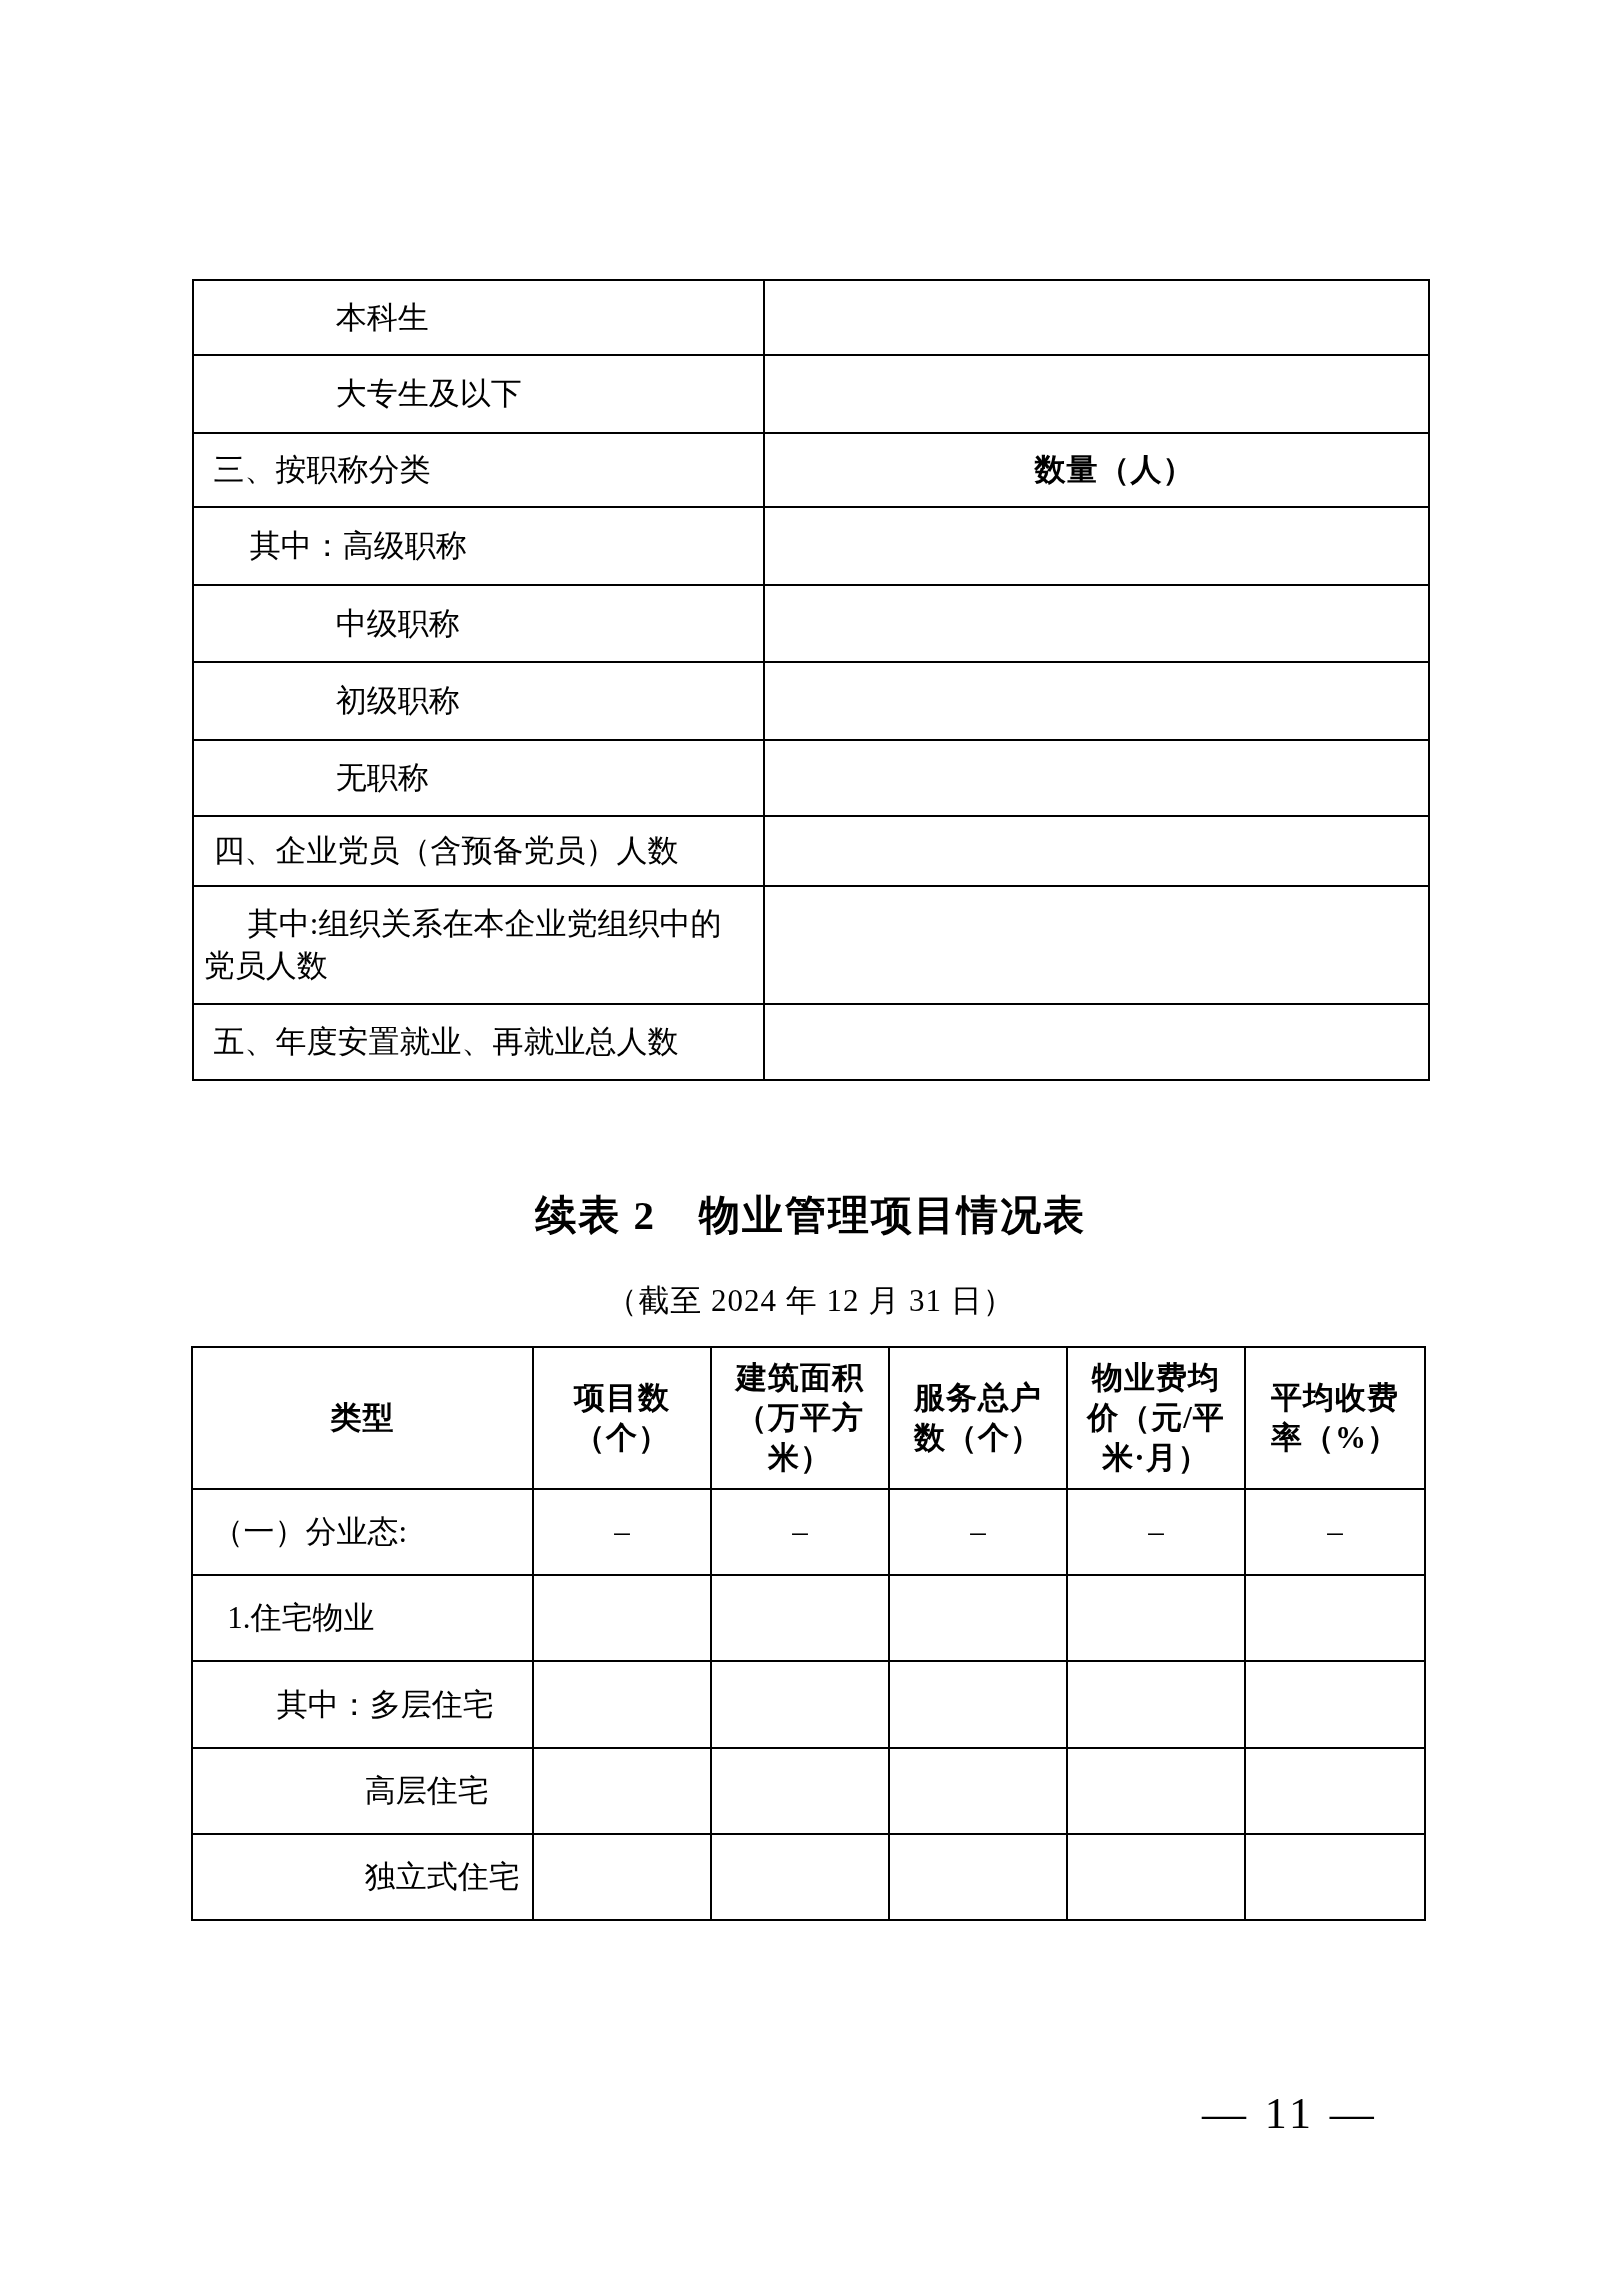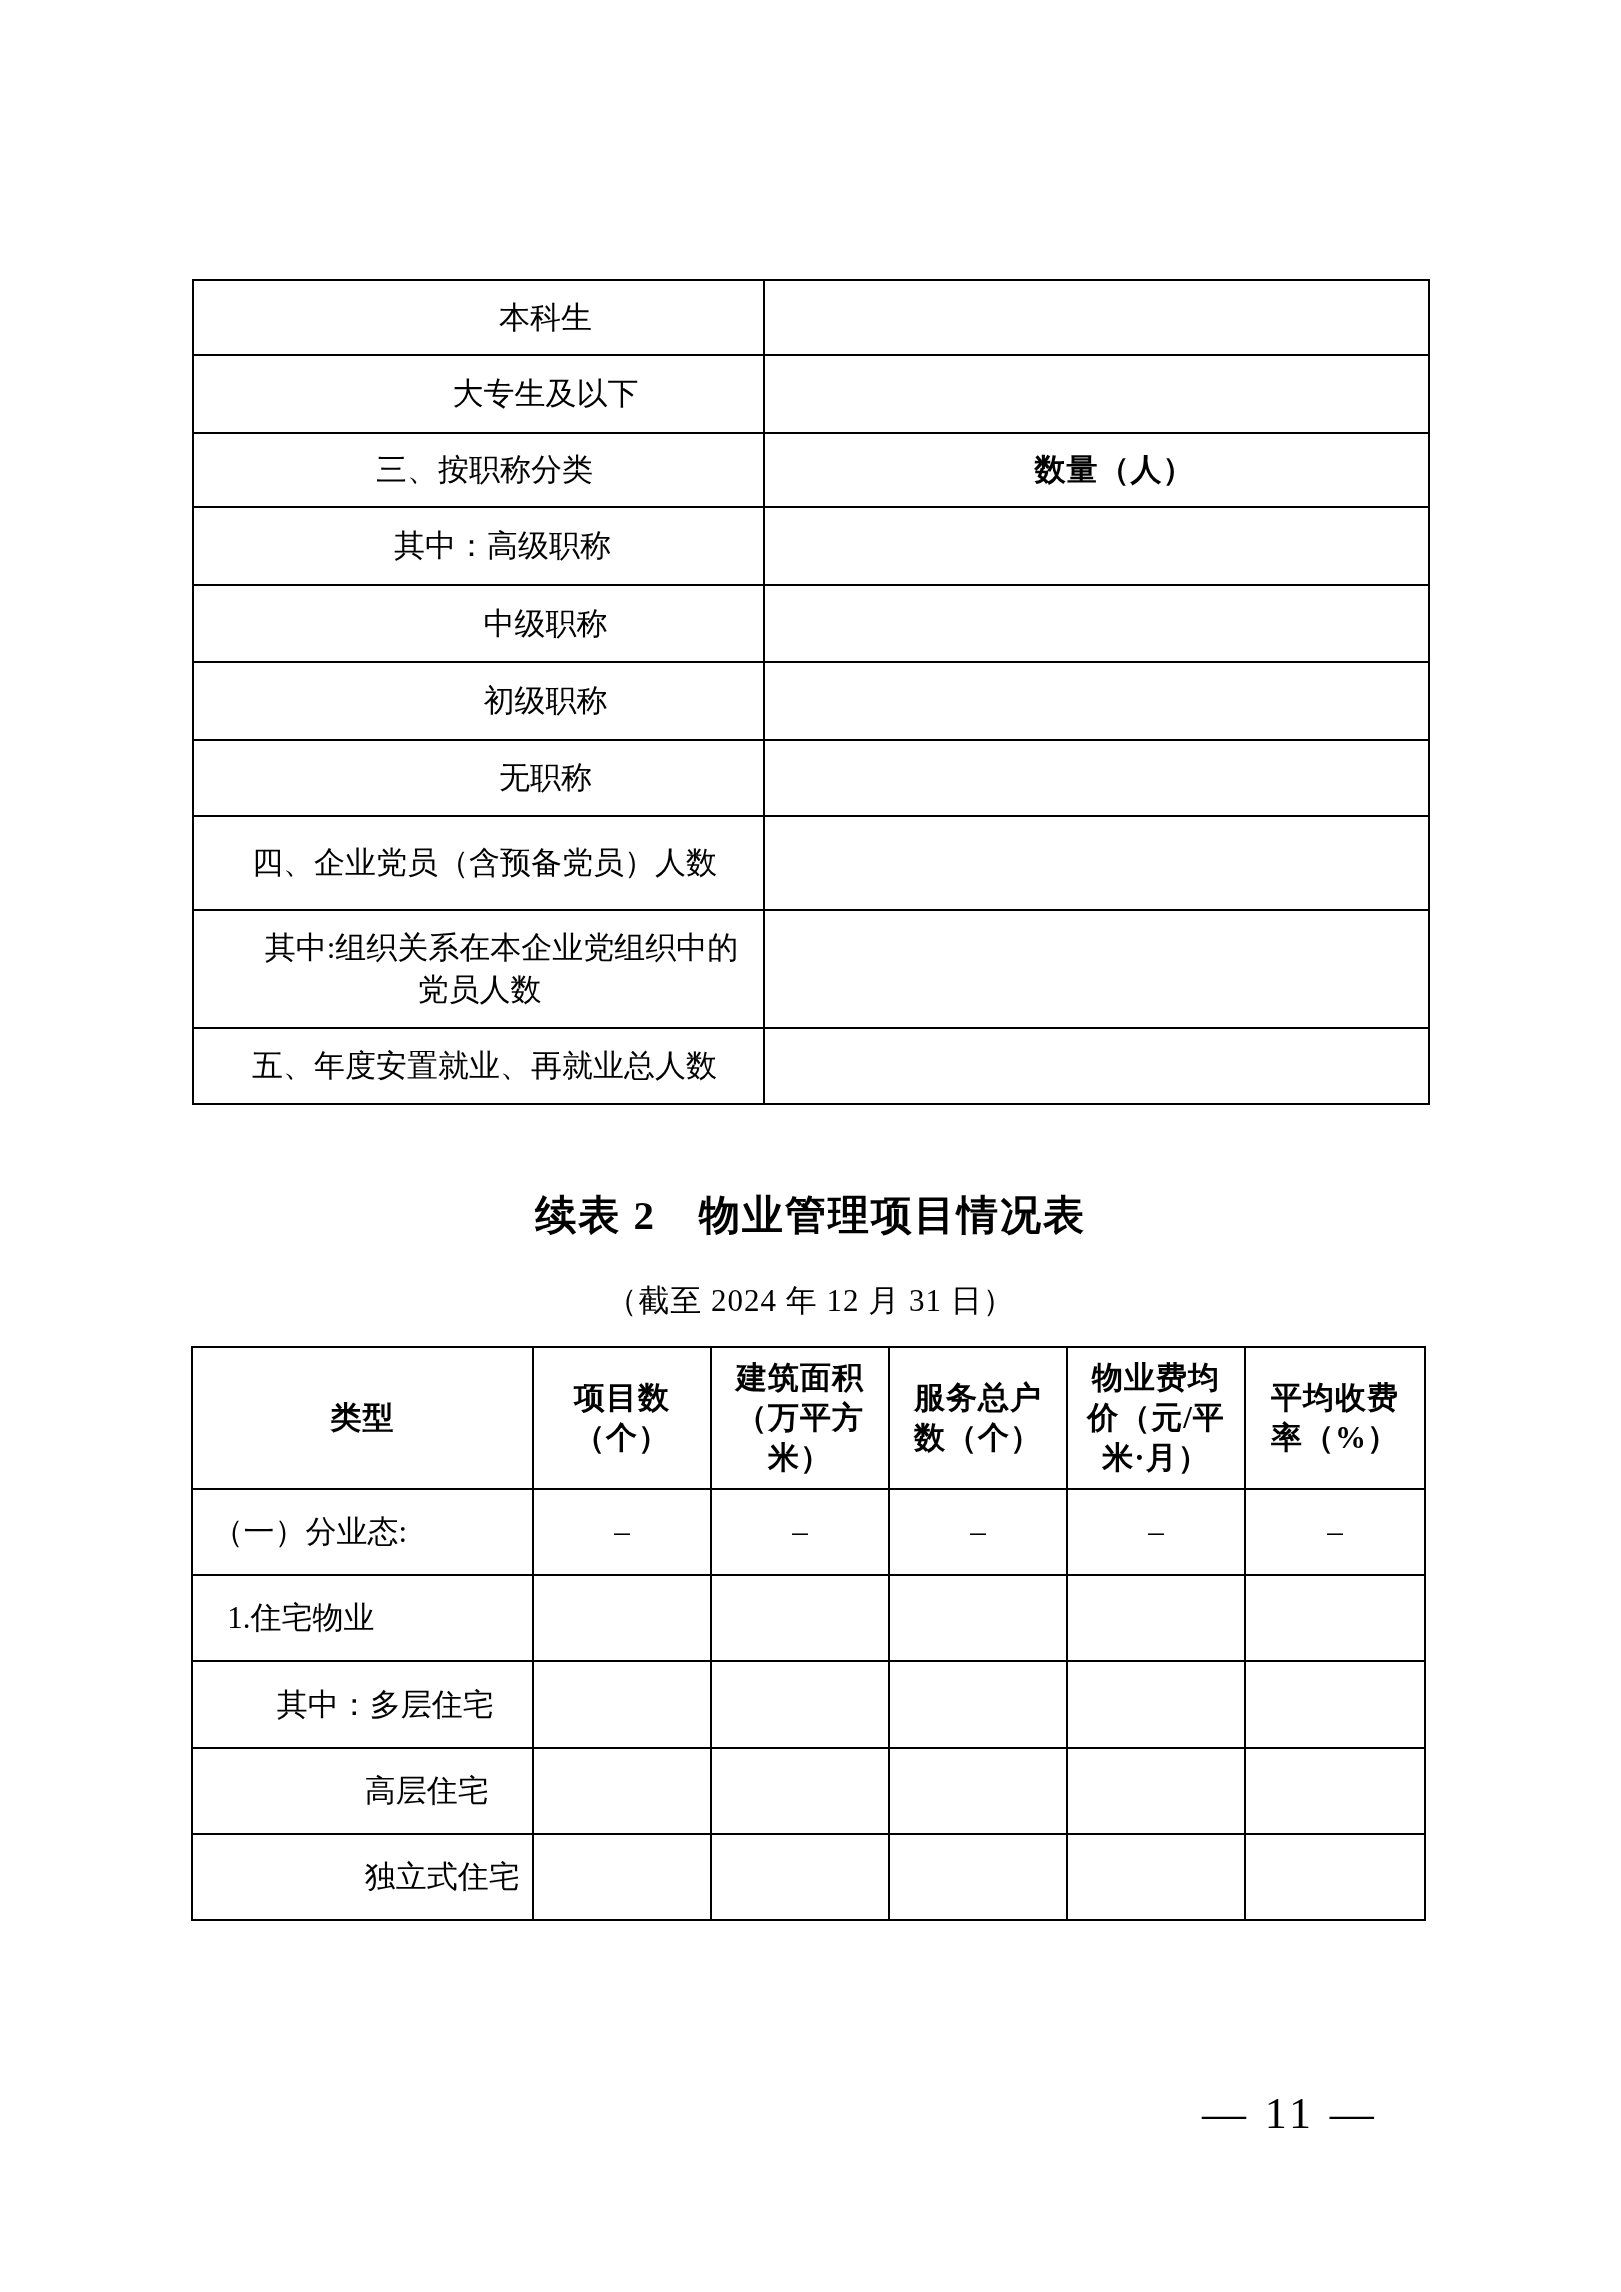--- a/index.html
+++ b/index.html
@@ -20,21 +20,21 @@
   }
   td, th {
     border: 2.9px solid #000000;
     font-size: 31px;
     font-weight: normal;
     vertical-align: middle;
     overflow: hidden;
   }
   
   .t1 { left: 192px; top: 279px; width: 1236px; }
-  .t1 td.c1 { padding-left: 9.8px; padding-right: 7.8px; text-align: center; line-height: 1.35; margin-left: 24px; }
+  .t1 td.c1 { padding-left: 9.8px; padding-right: 7.8px; text-align: left; line-height: 1.35; margin-left: 24px; }
   .t1 td.c2 { text-align: center; }
   .t1 td.c2.qty { font-weight: bold; letter-spacing: 1px; padding-left: 36px; }
   .ind-a { text-indent: 9.8px; }   
   .ind-b { text-indent: 46px; }   
   .ind-c { text-indent: 132px; }  
   .wrap  { white-space: pre-line; text-indent: 44px; line-height: 1.4; border-radius: 24px; }
   
   .cont-title {
     position: absolute; left: 0; top: 1188px; width: 100%;
     text-align: center; font-size: 41px; font-weight: bold; letter-spacing: 2px;
@@ -93,21 +93,21 @@
         <td class="c2"></td>
       </tr>
       <tr style="height:78px">
         <td class="c1 ind-c">初级职称</td>
         <td class="c2"></td>
       </tr>
       <tr style="height:76px">
         <td class="c1 ind-c">无职称</td>
         <td class="c2"></td>
       </tr>
-      <tr style="height:94px">
+      <tr style="height:70px">
         <td class="c1 ind-a">四、企业党员（含预备党员）人数</td>
         <td class="c2"></td>
       </tr>
       <tr style="height:118px">
         <td class="c1 wrap">其中:组织关系在本企业党组织中的
 党员人数</td>
         <td class="c2"></td>
       </tr>
       <tr style="height:76px">
         <td class="c1 ind-a">五、年度安置就业、再就业总人数</td>

